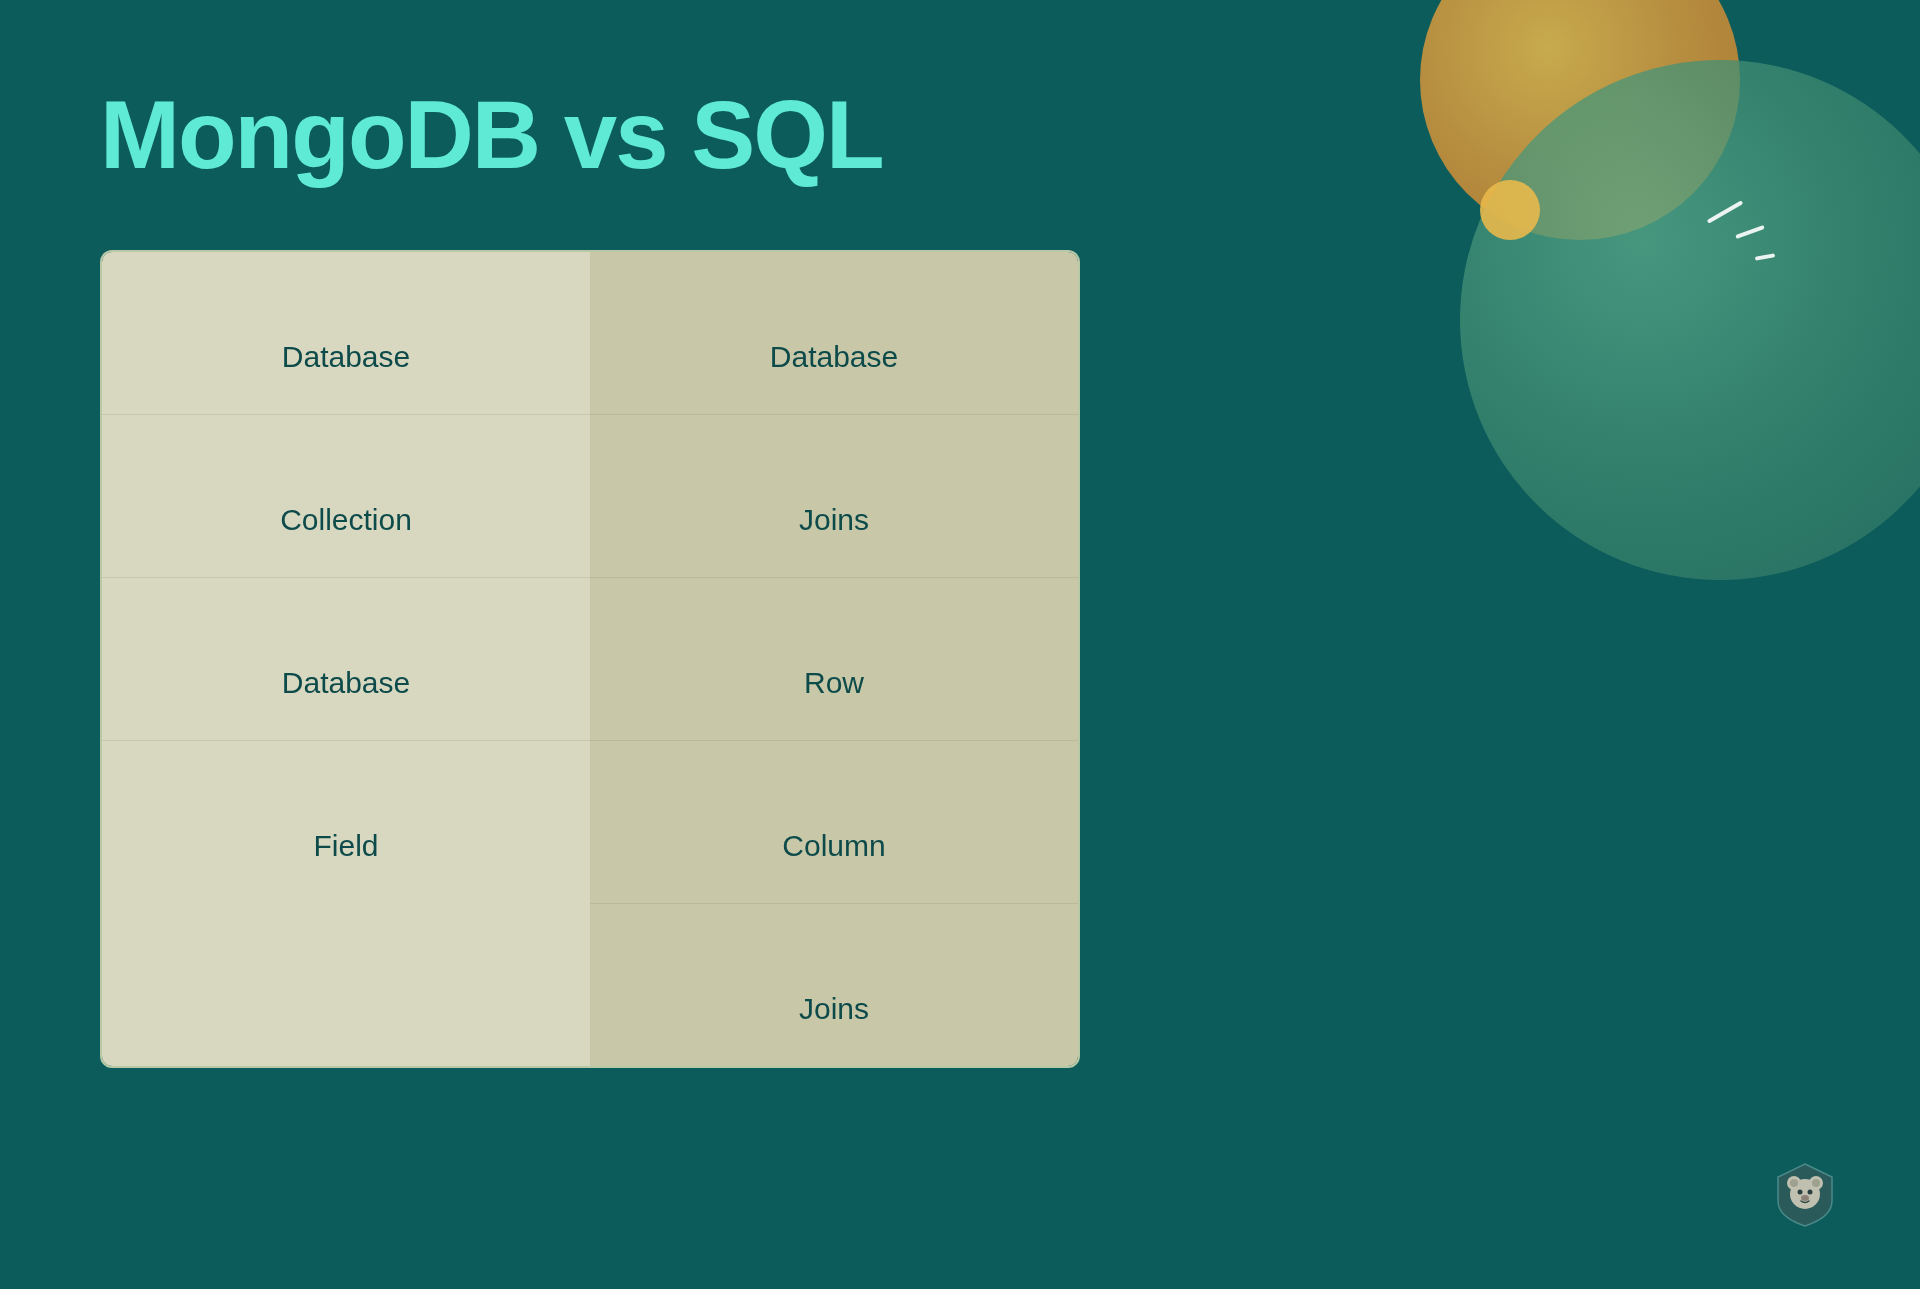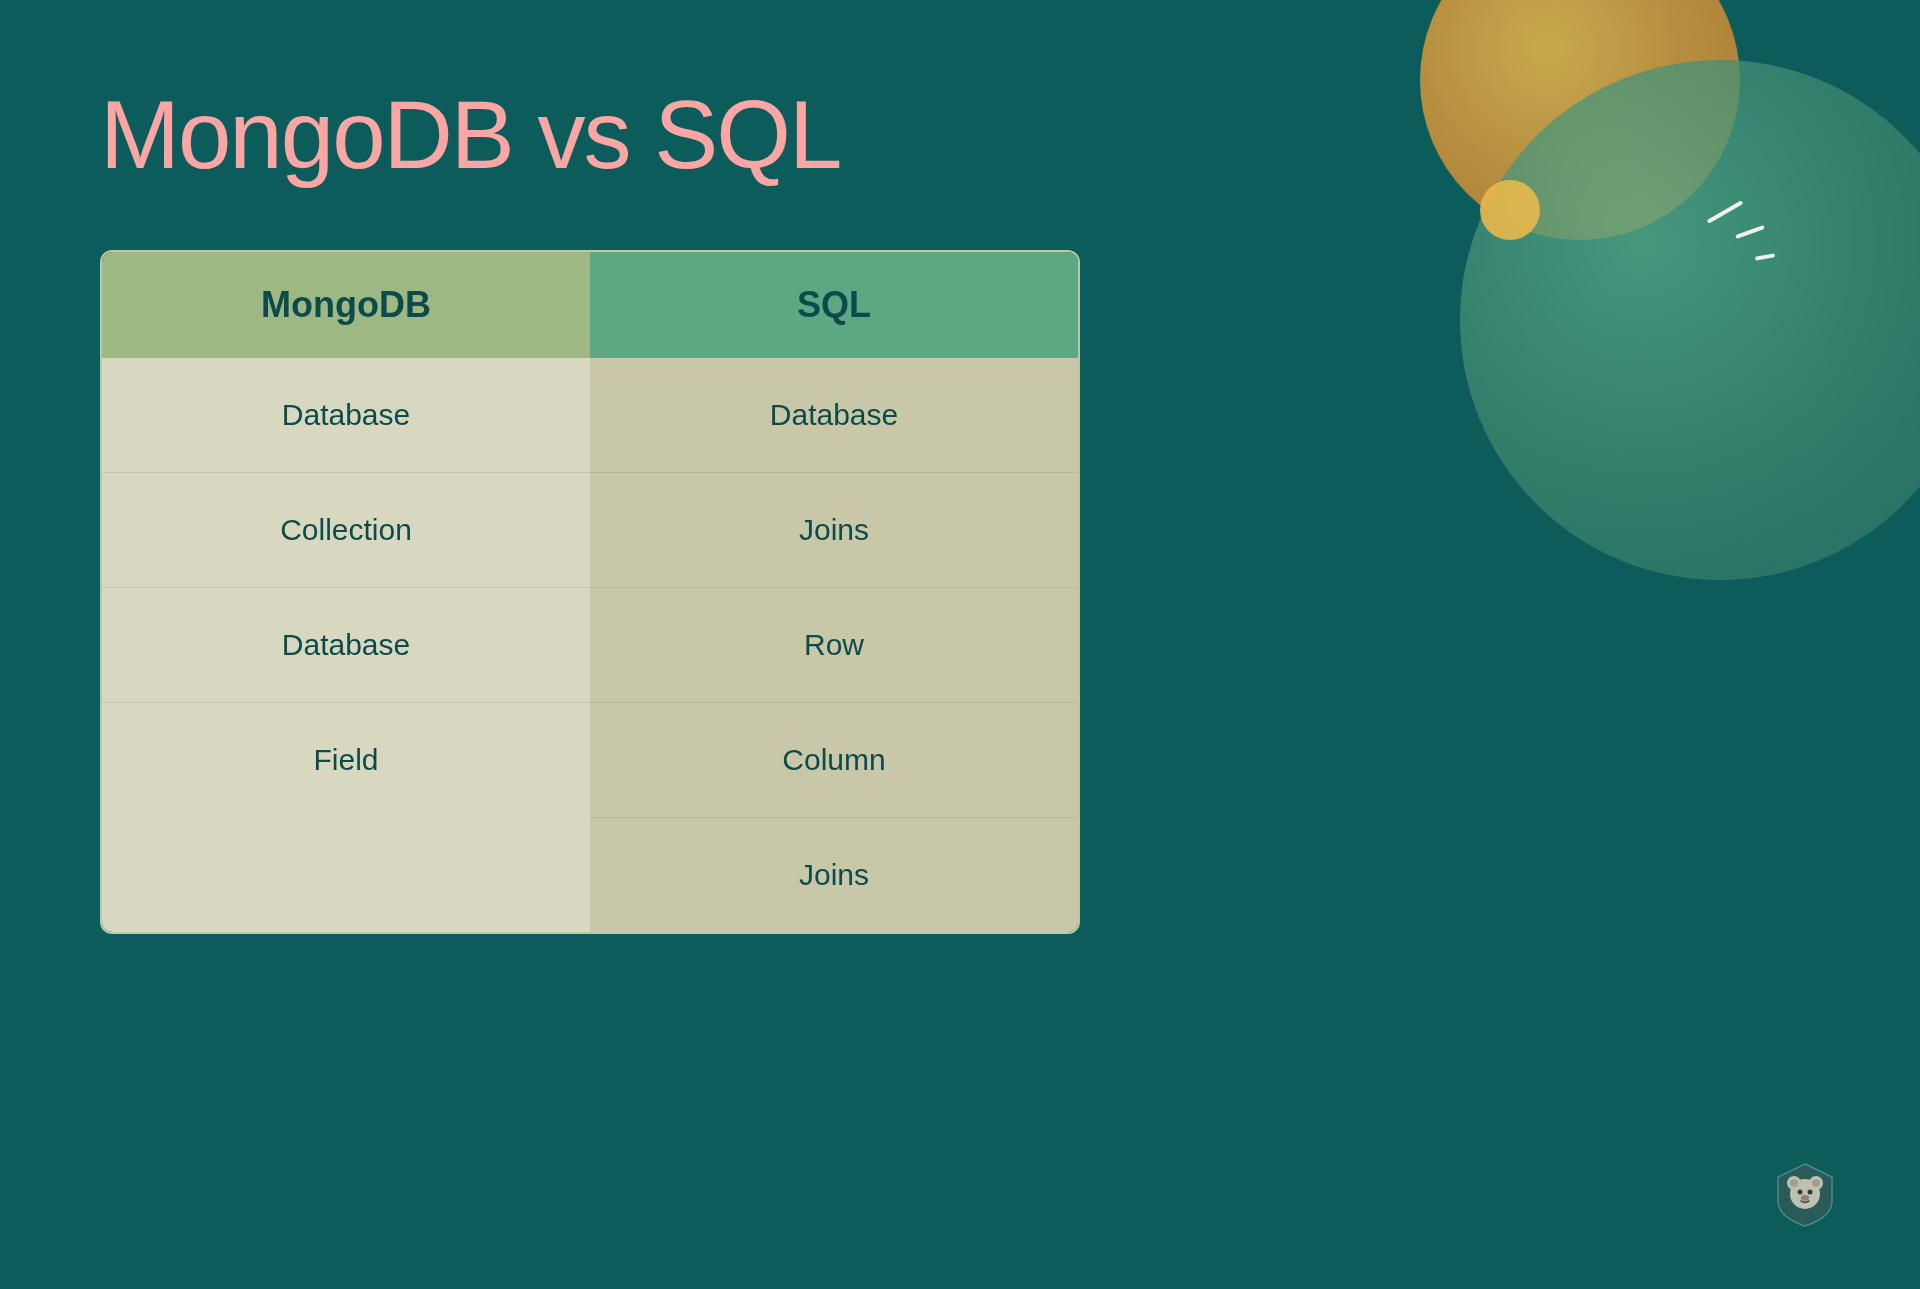--- a/index.html
+++ b/index.html
@@ -94,22 +94,22 @@
     
     .content {
       position: absolute;
       top: 80px;
       left: 100px;
       right: 100px;
     }
 
     .page-title {
       font-size: 96px;
-      font-weight: 400;
-      color: #fca5a5;
+      font-weight: 700;
+      color: #5eead4;
       margin-bottom: 60px;
       font-family: 'Arial Black', 'Arial', sans-serif;
       letter-spacing: -2px;
     }
 
     
     .comparison-table {
       width: 980px;
       border-radius: 12px;
       overflow: hidden;
@@ -156,20 +156,21 @@
       background-color: #c8c8a8;
     }
 
     .table-cell {
       padding: 40px 20px;
       text-align: center;
       font-size: 30px;
       color: #0d4a4a;
       font-family: 'Arial', sans-serif;
       border-bottom: 1px solid rgba(0,0,0,0.08);
+      margin-top: 48px;
     }
 
     .table-cell:last-child {
       border-bottom: none;
     }
   </style>
 </head>
 <body>
 
 <div class="bg-circle-orange"></div>
@@ -198,24 +199,20 @@
 
     <path d="M31 42 Q35 45 39 42" stroke="#2a4040" stroke-width="1.5" fill="none" stroke-linecap="round"></path>
   </svg>
 </div>
 
 <div class="content">
   <h1 class="page-title">MongoDB vs SQL</h1>
 
   <div class="comparison-table">
 
-    <div class="table-header">
-      <div class="header-cell header-mongodb">MongoDB</div>
-      <div class="header-cell header-sql">SQL</div>
-    </div>
 
     <div class="table-body">
 
       <div class="table-col col-mongodb">
         <div class="table-cell">Database</div>
         <div class="table-cell">Collection</div>
         <div class="table-cell">Database</div>
         <div class="table-cell">Field</div>
       </div>
 

